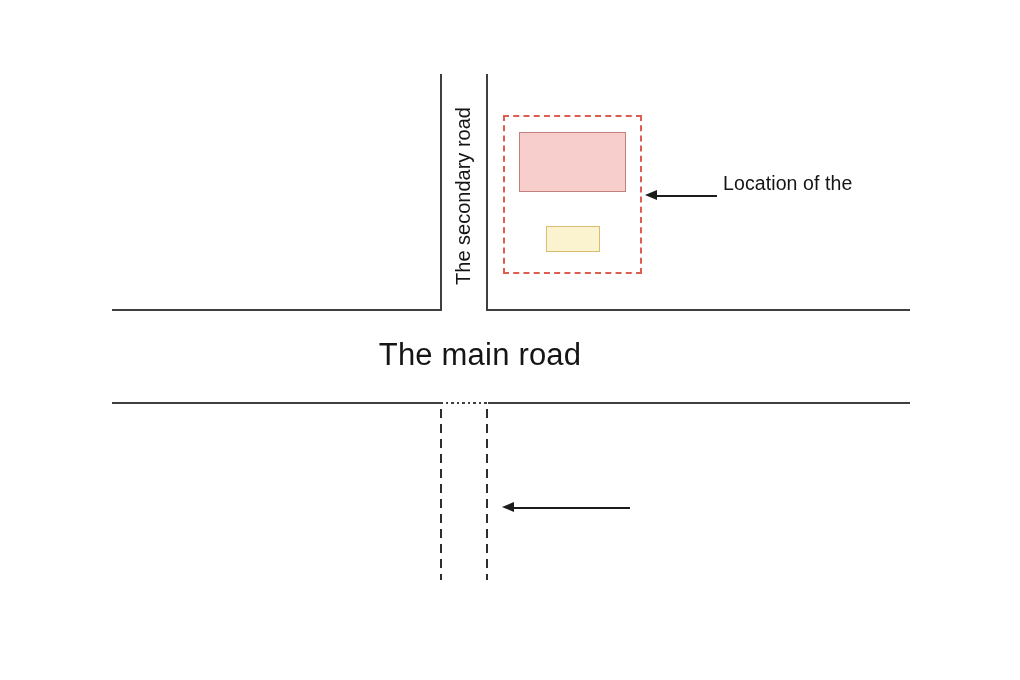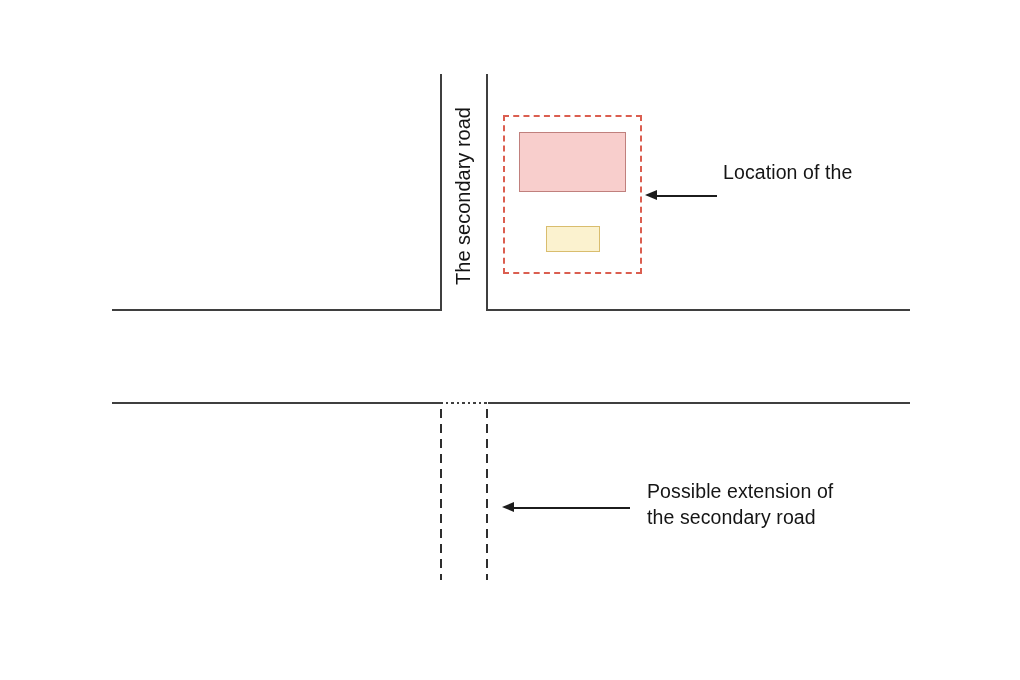--- a/index.html
+++ b/index.html
@@ -80,35 +80,32 @@
   <div class="abs road-line v-road" style="left:440px;"></div>
   <div class="abs road-line v-road" style="left:486px;"></div>
   <div class="abs secondary-road-label">The secondary road</div>
 
   <div class="abs perf-box"></div>
   <div class="abs stage-rect"></div>
   <div class="abs prop-rect"></div>
 
   <div class="abs arrow-head-left" style="left:645px;top:190px;"></div>
   <div class="abs arrow-line" style="left:656px;top:195px;width:61px;"></div>
-  <div class="abs label" style="left:723px;top:159px;">
+  <div class="abs label" style="left:723px;top:170px;">
     <div>Location of the</div>
   </div>
 
   <div class="abs road-line h-road" style="left:112px;top:309px;width:328px;"></div>
   <div class="abs road-line h-road" style="left:488px;top:309px;width:422px;"></div>
 
+  <div class="abs main-road-title">The main road</div>
 
   <div class="abs road-line h-road" style="left:112px;top:402px;width:328px;"></div>
   <div class="abs dotted-h" style="left:440px;top:402px;width:48px;"></div>
   <div class="abs road-line h-road" style="left:488px;top:402px;width:422px;"></div>
 
   <div class="abs dashed-v" style="left:440px;"></div>
   <div class="abs dashed-v" style="left:486px;"></div>
 
   <div class="abs arrow-head-left" style="left:502px;top:502px;"></div>
   <div class="abs arrow-line" style="left:513px;top:507px;width:117px;"></div>
-  <div class="abs label" style="left:647px;top:478px;">
-    <div>Possible extension of</div>
-    <div>the secondary road</div>
-  </div>
 
 </div>
 
 </body></html>

